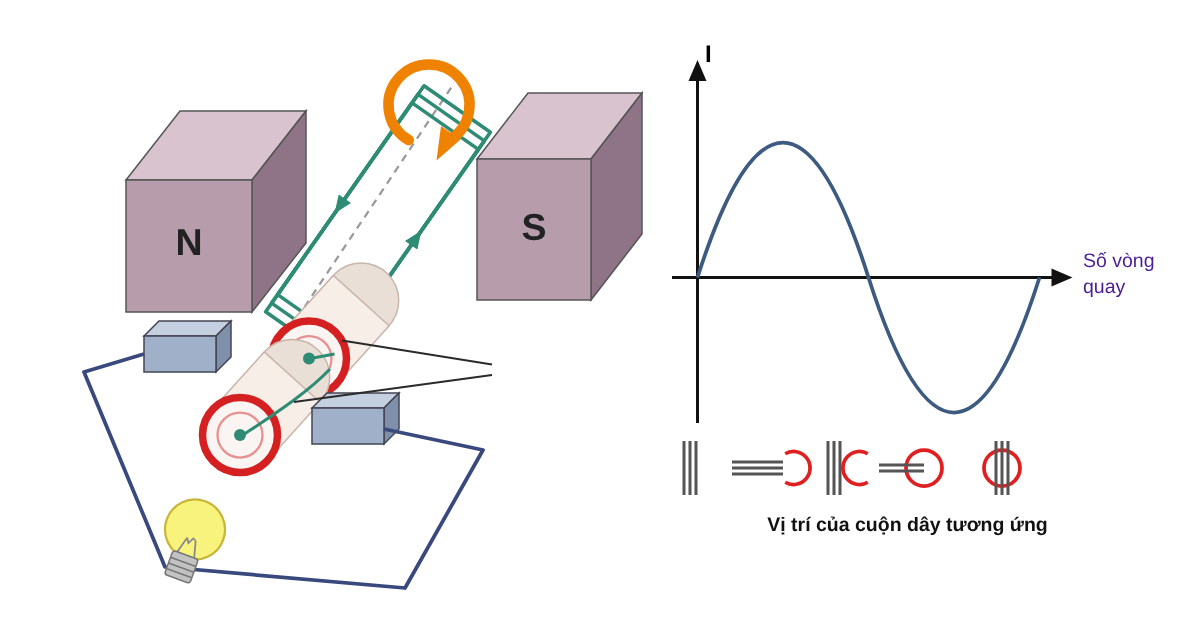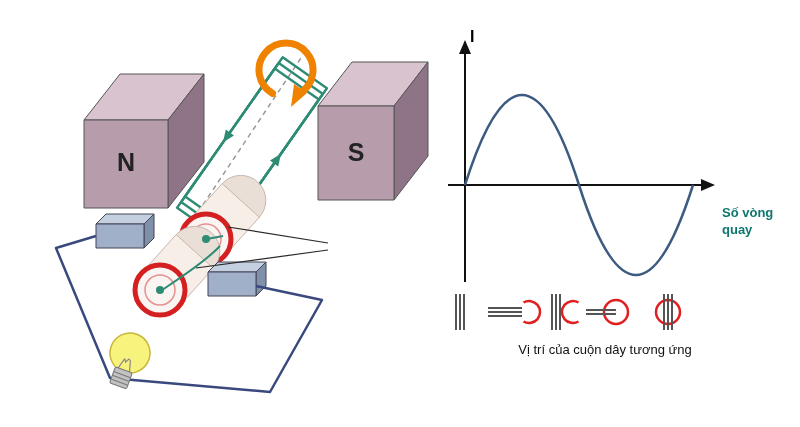--- a/index.html
+++ b/index.html
@@ -5,22 +5,22 @@
   html,body{margin:0;padding:0;background:#fff;}
   .stage{
     position:relative;width:800px;height:427px;background:#ffffff;overflow:hidden;
     font-family:"Liberation Sans","DejaVu Sans",sans-serif;color:#1a1a1a;
   }
   .stage svg{position:absolute;top:0;}
   .label{position:absolute;}
   .magnet-label{font-size:25px;font-weight:bold;color:#222;width:40px;text-align:center;}
   .slipring-label{left:330px;top:231px;width:62px;font-size:13.5px;font-weight:600;line-height:1.25;color:#111;}
   .i-label{left:470px;top:28px;font-size:16px;font-weight:bold;color:#000;}
-  .xaxis-label{left:722px;top:166px;width:66px;font-size:13px;font-weight:bold;line-height:1.3;color:#0f766e;margin-top:39px;}
-  .caption{left:440px;top:342px;width:330px;text-align:center;font-size:13px;font-weight:normal;color:#111;}
+  .xaxis-label{left:722px;top:166px;width:66px;font-size:13px;font-weight:normal;line-height:1.3;color:#4c1d95;}
+  .caption{left:440px;top:342px;width:330px;text-align:center;font-size:13px;font-weight:bold;color:#111;}
 </style>
 </head>
 <body>
 
 <div class="stage">
 
   <svg style="left:0;" width="430" height="427" viewBox="0 0 430 427">
 
     <line x1="138" y1="302" x2="303" y2="55" stroke="#999" stroke-width="1.5" stroke-dasharray="5 4"></line>
 

